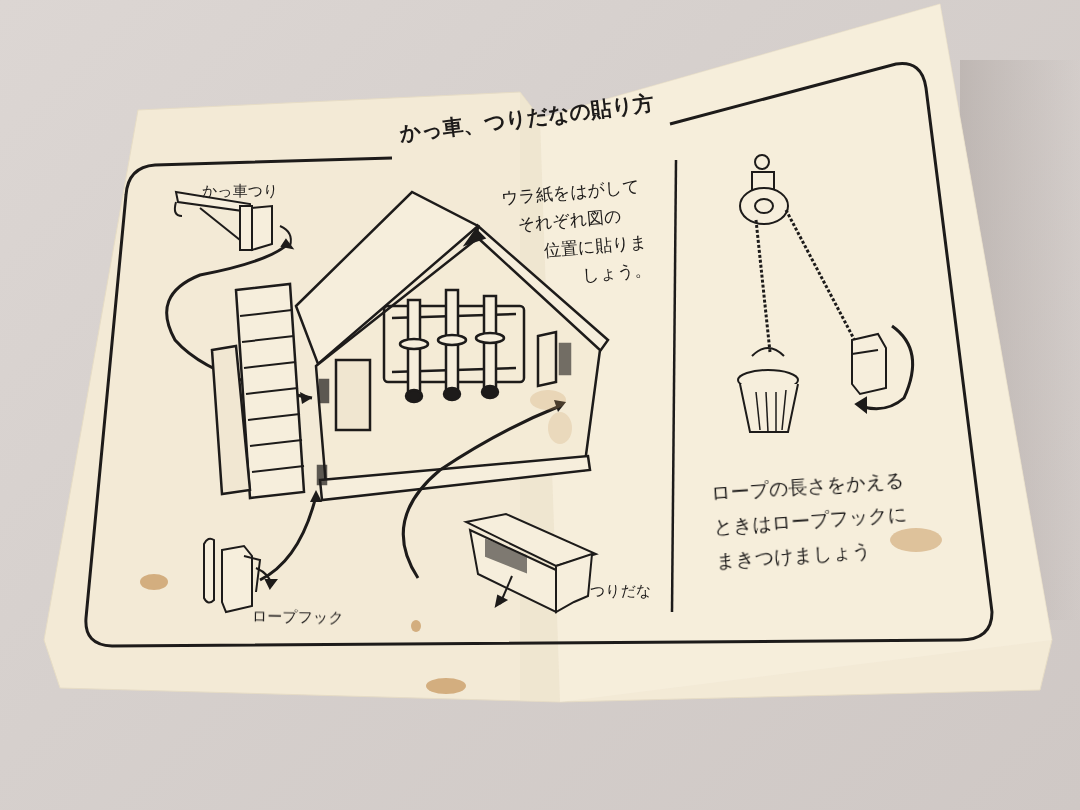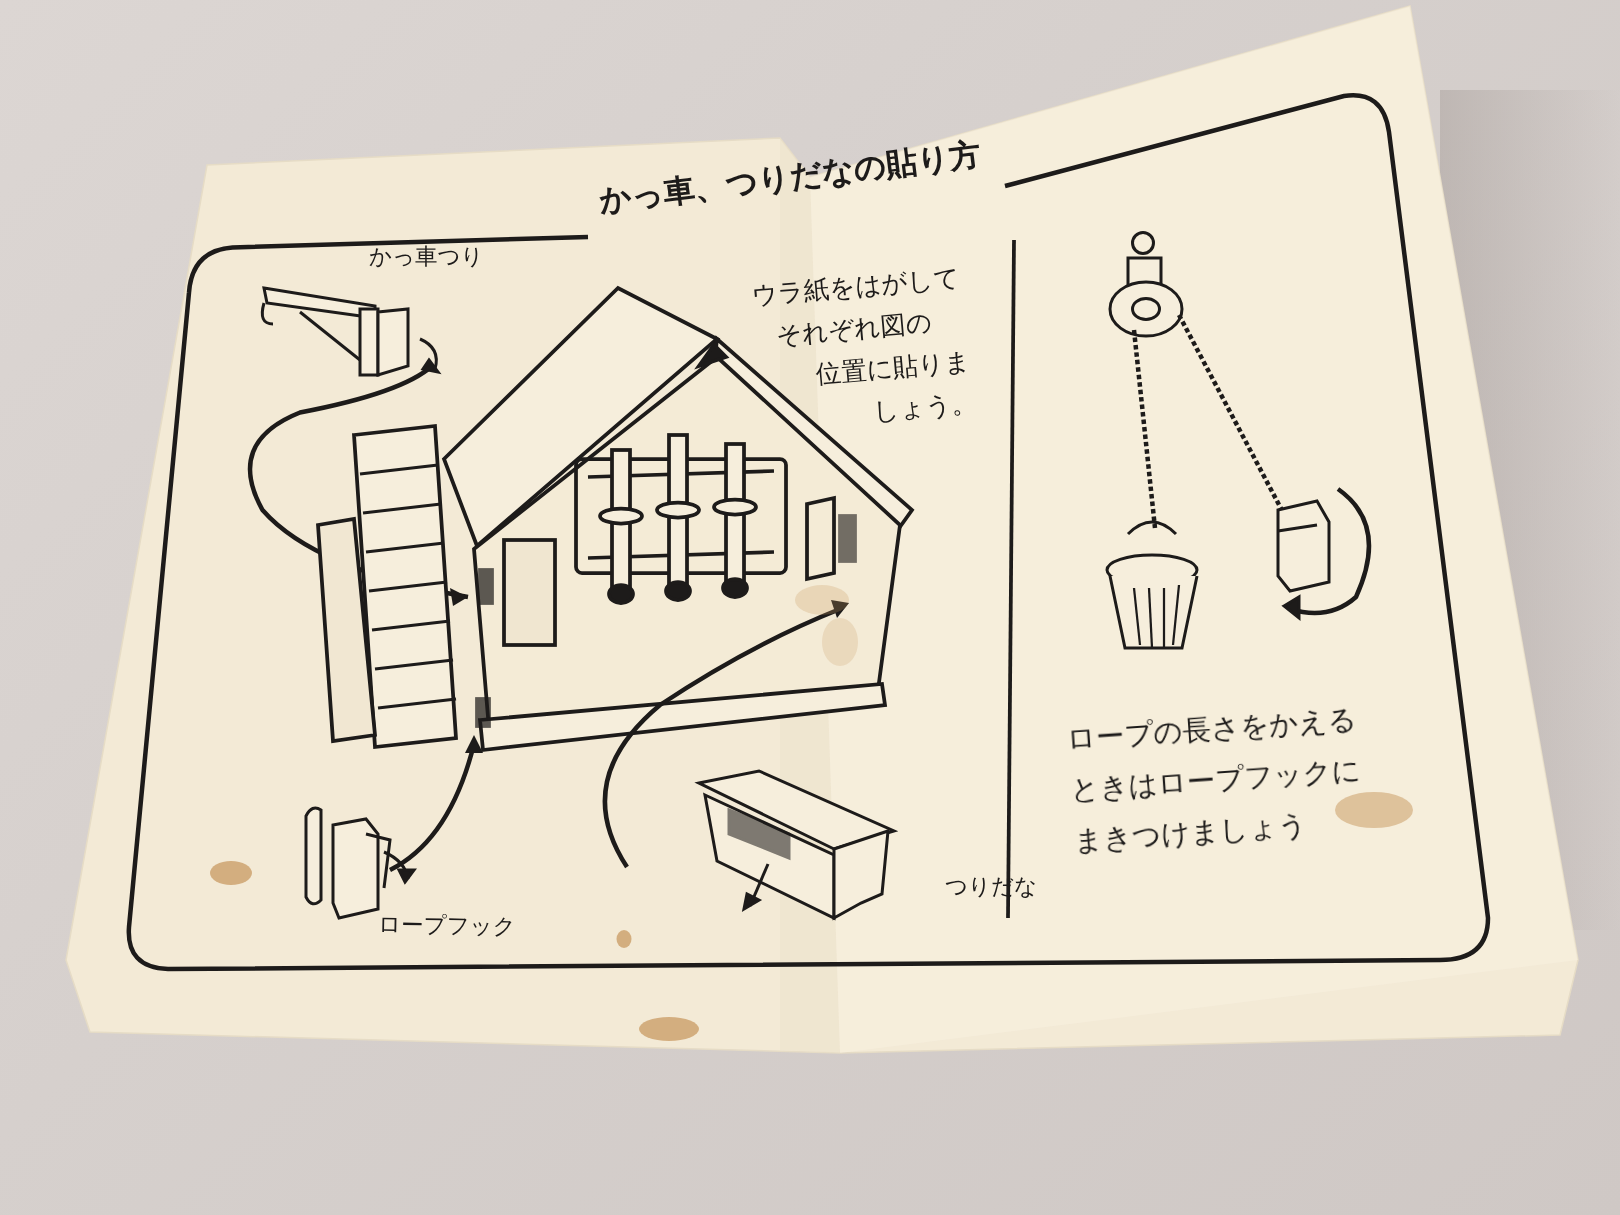--- a/index.html
+++ b/index.html
@@ -160,23 +160,23 @@
       <ellipse cx="416" cy="626" rx="5" ry="6"></ellipse>
       <ellipse cx="446" cy="686" rx="20" ry="8"></ellipse>
       <ellipse cx="916" cy="540" rx="26" ry="12" opacity="0.7"></ellipse>
       <ellipse cx="548" cy="400" rx="18" ry="10" opacity="0.35"></ellipse>
       <ellipse cx="560" cy="428" rx="12" ry="16" opacity="0.3"></ellipse>
     </g>
   </svg>
 
   <div class="txt title">かっ車、つりだなの貼り方</div>
 
-  <div class="txt label-sm" style="left:202px; top:162px;margin-left:44px;">かっ車つり</div>
+  <div class="txt label-sm" style="left:202px; top:182px;">かっ車つり</div>
   <div class="txt label-sm" style="left:252px; top:608px; transform:rotate(1deg);">ロープフック</div>
-  <div class="txt label-sm" style="left:590px; top:582px;margin-left:40px;">つりだな</div>
+  <div class="txt label-sm" style="left:590px; top:582px;">つりだな</div>
 
   <div class="txt body-md" style="left:500px; top:184px; transform:rotate(-5deg); transform-origin:left top;">
     <div style="padding-left:0px;">ウラ紙をはがして</div>
     <div style="padding-left:14px;">それぞれ図の</div>
     <div style="padding-left:38px;">位置に貼りま</div>
     <div style="padding-left:74px;">しょう。</div>
   </div>
 
   <div class="txt body-lg" style="left:710px; top:476px; transform:rotate(-4deg); transform-origin:left top;">
     <div>ロープの長さをかえる</div>

